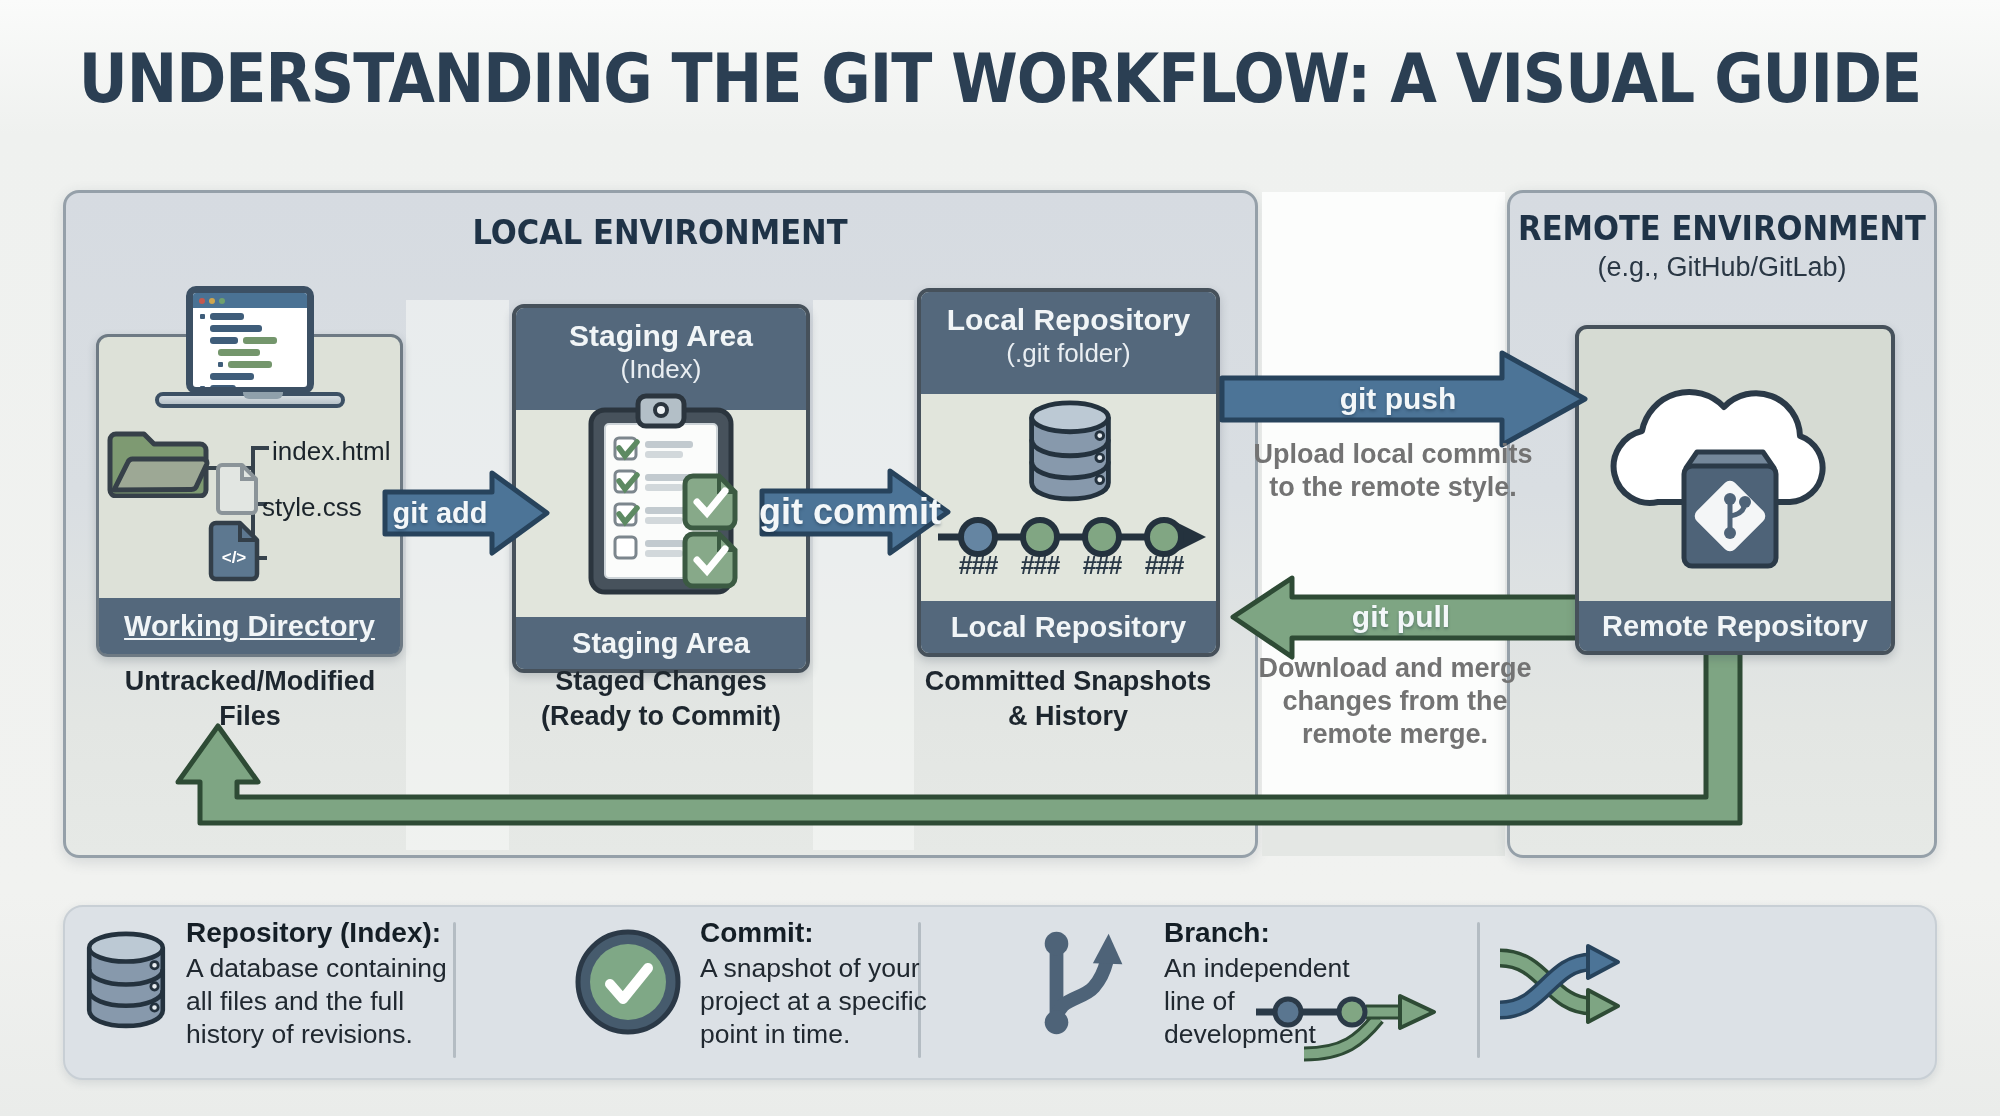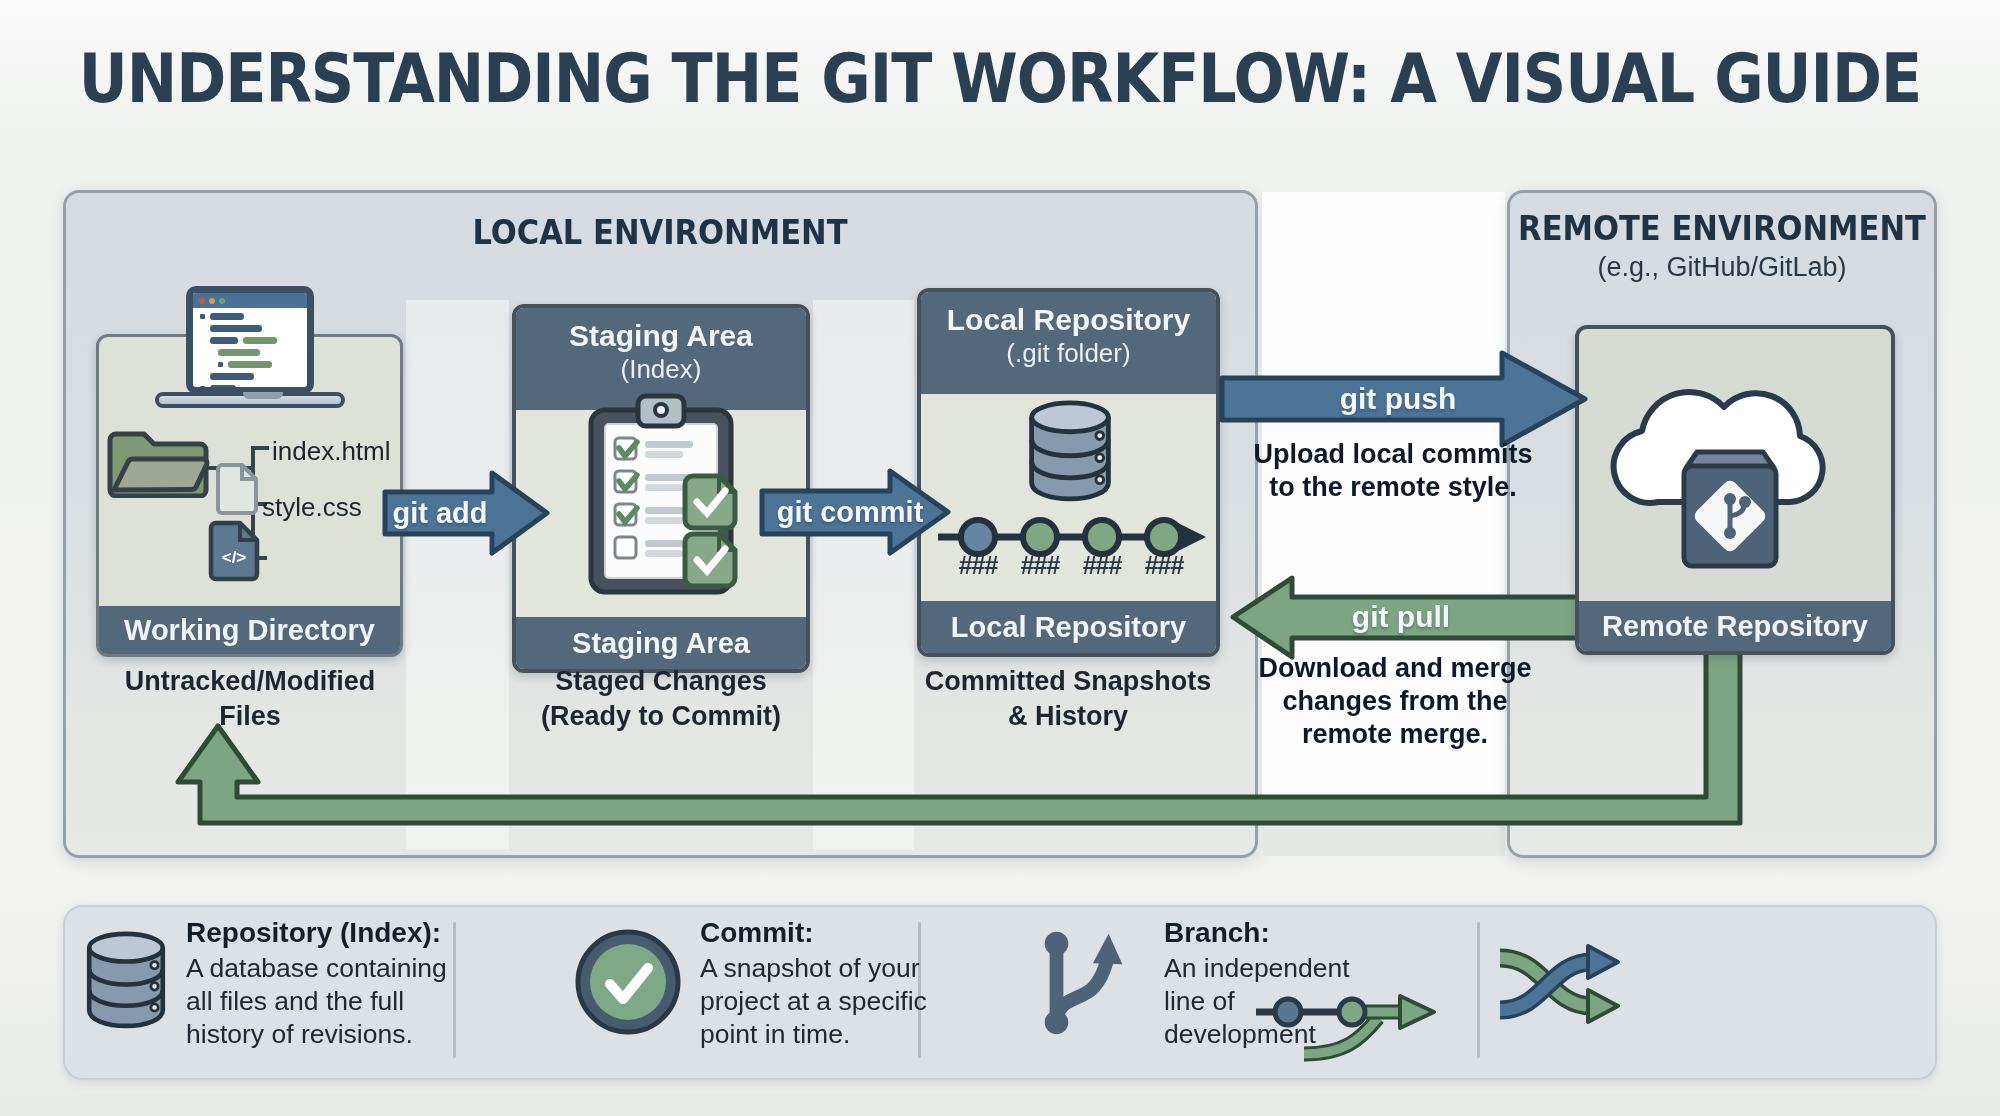--- a/index.html
+++ b/index.html
@@ -23,21 +23,21 @@
   .bar{position:absolute;left:0;right:0;background:#54687c;color:#f1f5f7;text-align:center;}
   .bar.header{top:0;border-radius:8px 8px 0 0;padding-top:10px;}
   .bar.footer{bottom:0;border-radius:0 0 8px 8px;display:flex;align-items:center;justify-content:center;}
   .bar .h1{font-size:30px;font-weight:700;line-height:36px;}
   .bar .h2{font-size:26px;font-weight:400;line-height:30px;color:#e9eef2;}
   .bar.footer{font-size:29px;font-weight:700;}
   .caption{transform:translateX(-50%);text-align:center;font-size:27px;line-height:35px;font-weight:600;color:#1d262e;white-space:nowrap;}
   
   .flowlabel{transform:translate(-50%,-50%);color:#f3f7f9;font-weight:700;white-space:nowrap;
              text-shadow:0 2px 3px rgba(20,40,60,.35);}
-  .desc{transform:translateX(-50%);text-align:center;font-size:27px;line-height:33px;font-weight:600;color:#0f172a;white-space:nowrap;}
+  .desc{transform:translateX(-50%);text-align:center;font-size:27px;line-height:33px;font-weight:600;color:#737373;white-space:nowrap;}
   
   .lap-screen{position:absolute;left:18px;top:0;width:128px;height:108px;background:#fff;border:7px solid #3c5064;border-radius:10px;box-sizing:border-box;overflow:hidden;}
   .lap-titlebar{height:15px;background:#4a7294;display:flex;align-items:center;gap:4px;padding-left:6px;}
   .dot{width:6px;height:6px;border-radius:50%;}
   .lap-code{padding:5px 7px 0 7px;}
   .cl{display:flex;gap:5px;align-items:center;margin-bottom:5px;}
   .seg{height:7px;border-radius:3px;}
   .segb{background:#3f5d7a;} .segg{background:#74966c;}
   .bullet{width:5px;height:5px;background:#3f5d7a;border-radius:1px;}
   .lap-base{position:absolute;left:-13px;top:106px;width:190px;height:16px;background:linear-gradient(#d6dde1,#b7c2c9);
@@ -73,21 +73,21 @@
   <div class="abs envlabel" style="left:660px;top:212px;">LOCAL ENVIRONMENT</div>
   <div class="abs envlabel" style="left:1722px;top:208px;">REMOTE ENVIRONMENT</div>
   <div class="abs envsub" style="left:1722px;top:252px;">(e.g., GitHub/GitLab)</div>
 
   <svg class="svglayer" width="2000" height="1116" viewBox="0 0 2000 1116">
     <path d="M218,726 L258,782 L237,782 L237,797 L1706,797 L1706,650 L1740,650 L1740,823 L200,823 L200,782 L178,782 Z" fill="#7ea583" stroke="#2e4b35" stroke-width="5" stroke-linejoin="round"></path>
     <polygon points="1600,597 1292,597 1292,578 1233,617 1292,657 1292,638 1600,638" fill="#7ea583" stroke="#2e4b35" stroke-width="5" stroke-linejoin="round"></polygon>
   </svg>
 
   <div class="box light" style="left:96px;top:334px;width:307px;height:323px;background:#dde1d8;">
-    <div class="bar footer" style="height:48px;">Working Directory</div>
+    <div class="bar footer" style="height:56px;text-decoration:underline;">Working Directory</div>
   </div>
 
   <div class="abs" style="left:168px;top:286px;width:164px;height:130px;">
     <div class="lap-screen">
       <div class="lap-titlebar">
         <span class="dot" style="background:#c4584e;"></span>
           <span class="dot" style="background:#cfa54e;"></span>
           <span class="dot" style="background:#6fa06d;"></span>
       </div>
       <div class="lap-code">
@@ -262,21 +262,21 @@
       <line x1="938" y1="537" x2="1182" y2="537" stroke="#24323e" stroke-width="7"></line>
       <polygon points="1178,523 1206,537 1178,551" fill="#24323e"></polygon>
       <circle cx="978" cy="537" r="17" fill="#6585a2" stroke="#24323e" stroke-width="6"></circle>
       <circle cx="1040" cy="537" r="17" fill="#81a683" stroke="#24323e" stroke-width="6"></circle>
       <circle cx="1102" cy="537" r="17" fill="#81a683" stroke="#24323e" stroke-width="6"></circle>
       <circle cx="1164" cy="537" r="17" fill="#81a683" stroke="#24323e" stroke-width="6"></circle>
     </g>
   </svg>
 
   <div class="abs flowlabel" style="left:440px;top:513px;font-size:29px;">git add</div>
-  <div class="abs flowlabel" style="left:850px;top:512px;font-size:29px;">git commit</div>
+  <div class="abs flowlabel" style="left:850px;top:512px;font-size:36px;">git commit</div>
   <div class="abs flowlabel" style="left:1398px;top:399px;font-size:30px;">git push</div>
   <div class="abs flowlabel" style="left:1401px;top:617px;font-size:30px;">git pull</div>
 
   <div class="abs desc" style="left:1393px;top:438px;">
     <div>Upload local commits</div>
     <div>to the remote style.</div>
   </div>
   <div class="abs desc" style="left:1395px;top:652px;">
     <div>Download and merge</div>
     <div>changes from the</div>

